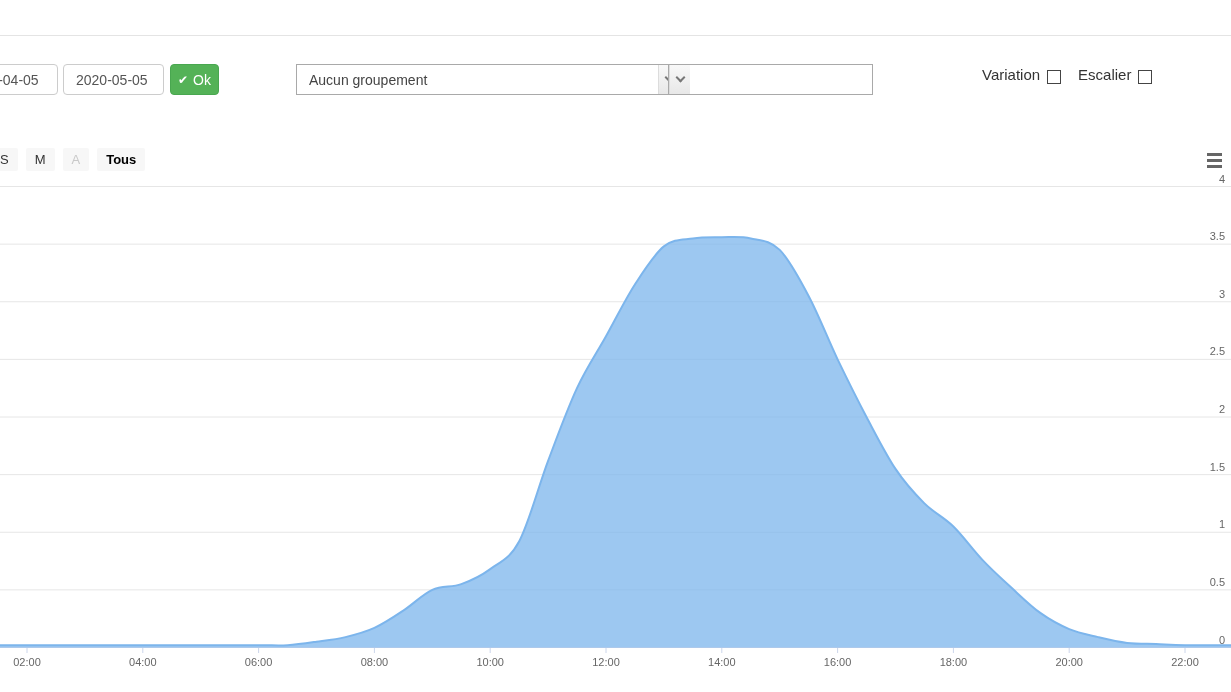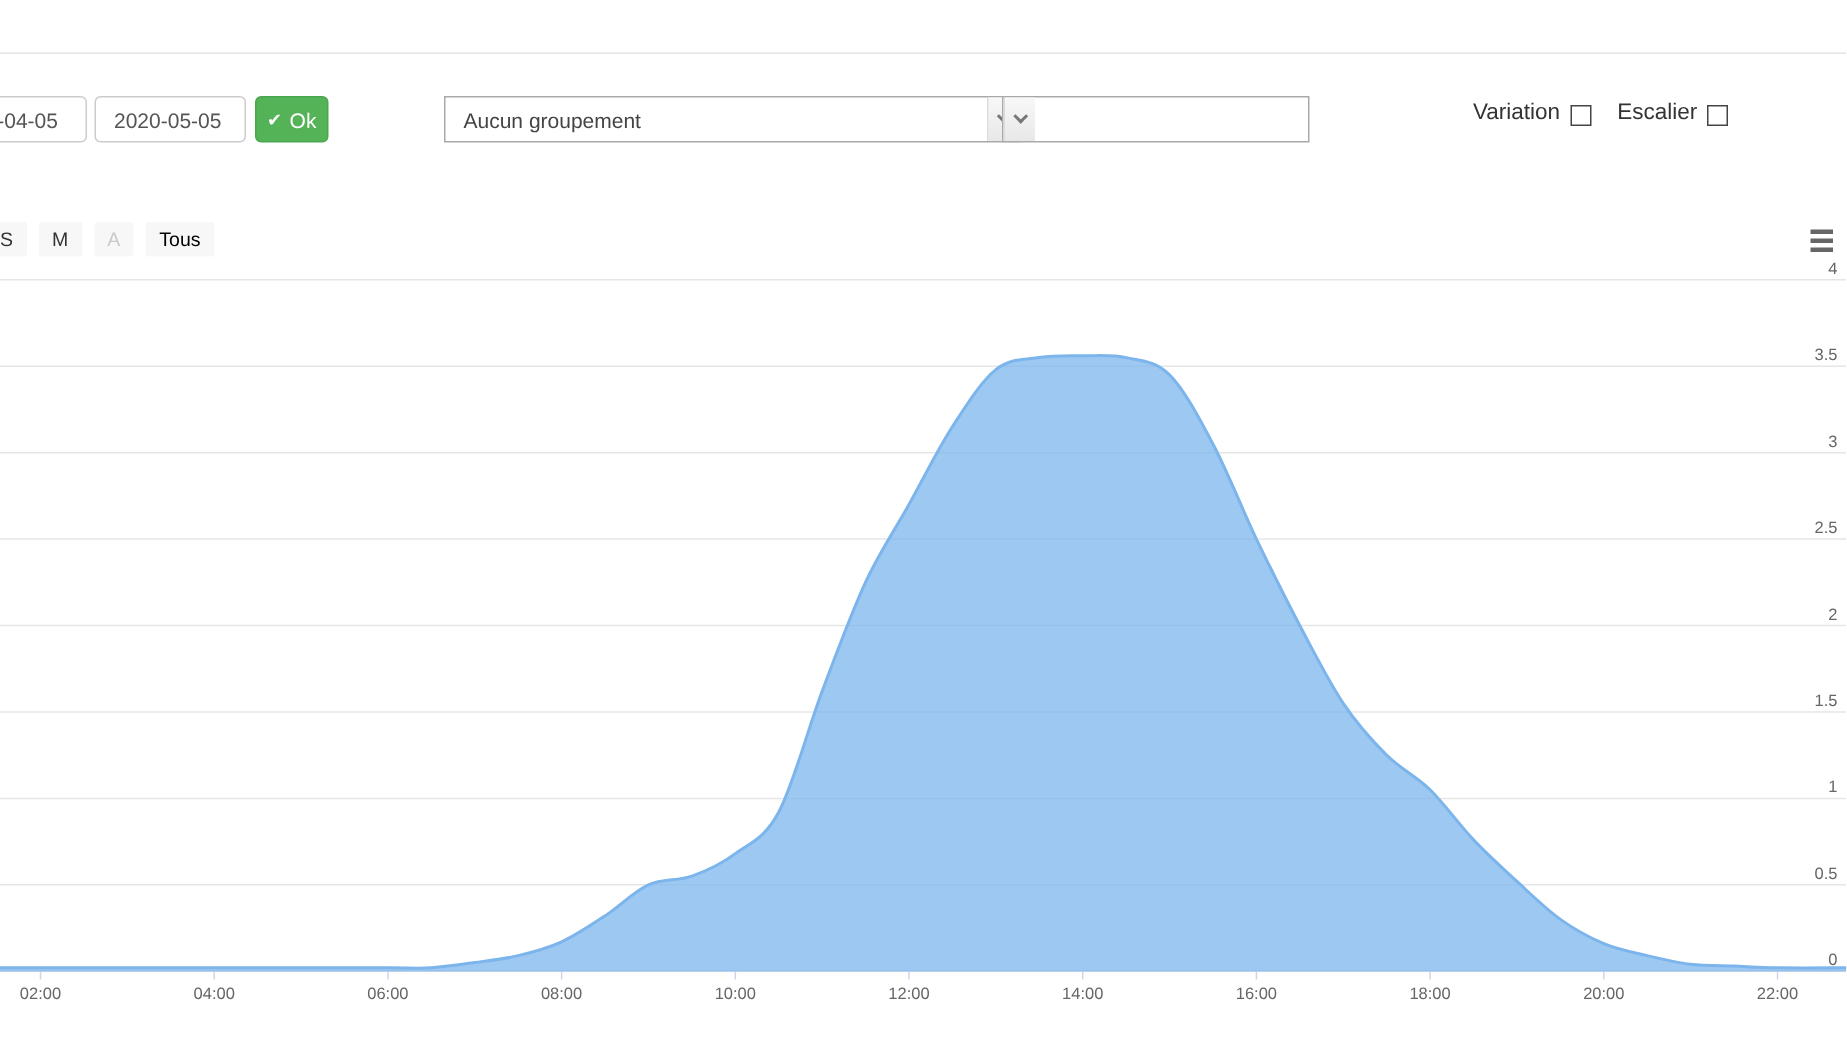--- a/index.html
+++ b/index.html
@@ -35,21 +35,21 @@
   .check-label{margin-right:7px}
   .checkbox{width:14px;height:14px;border:1px solid #444;background:#fff;display:inline-block;
             cursor:pointer;margin-top:4px}
   .gap{width:17px}
   
   .range-group{position:absolute;left:-9px;top:148px;display:flex;gap:8px}
   .rbtn{height:23px;min-width:26px;padding:0 9px;background:#f7f7f7;border:none;border-radius:2px;
         font-family:"Liberation Sans",sans-serif;font-size:13px;color:#333;
         display:flex;align-items:center;justify-content:center;cursor:pointer}
   .rbtn.disabled{color:#c9c9c9;cursor:default}
-  .rbtn.selected{font-weight:normal;color:#000}
+  .rbtn.selected{font-weight:bold;color:#000}
   
   .burger{position:absolute;right:9px;top:153px;width:15px;display:flex;flex-direction:column;
           gap:3px;cursor:pointer}
   .burger span{display:block;width:15px;height:3px;background:#666}
   svg.chart{position:absolute;left:0;top:0;font-family:"Liberation Sans",sans-serif}
 </style>
 </head>
 <body>
 
 <div class="screen">

